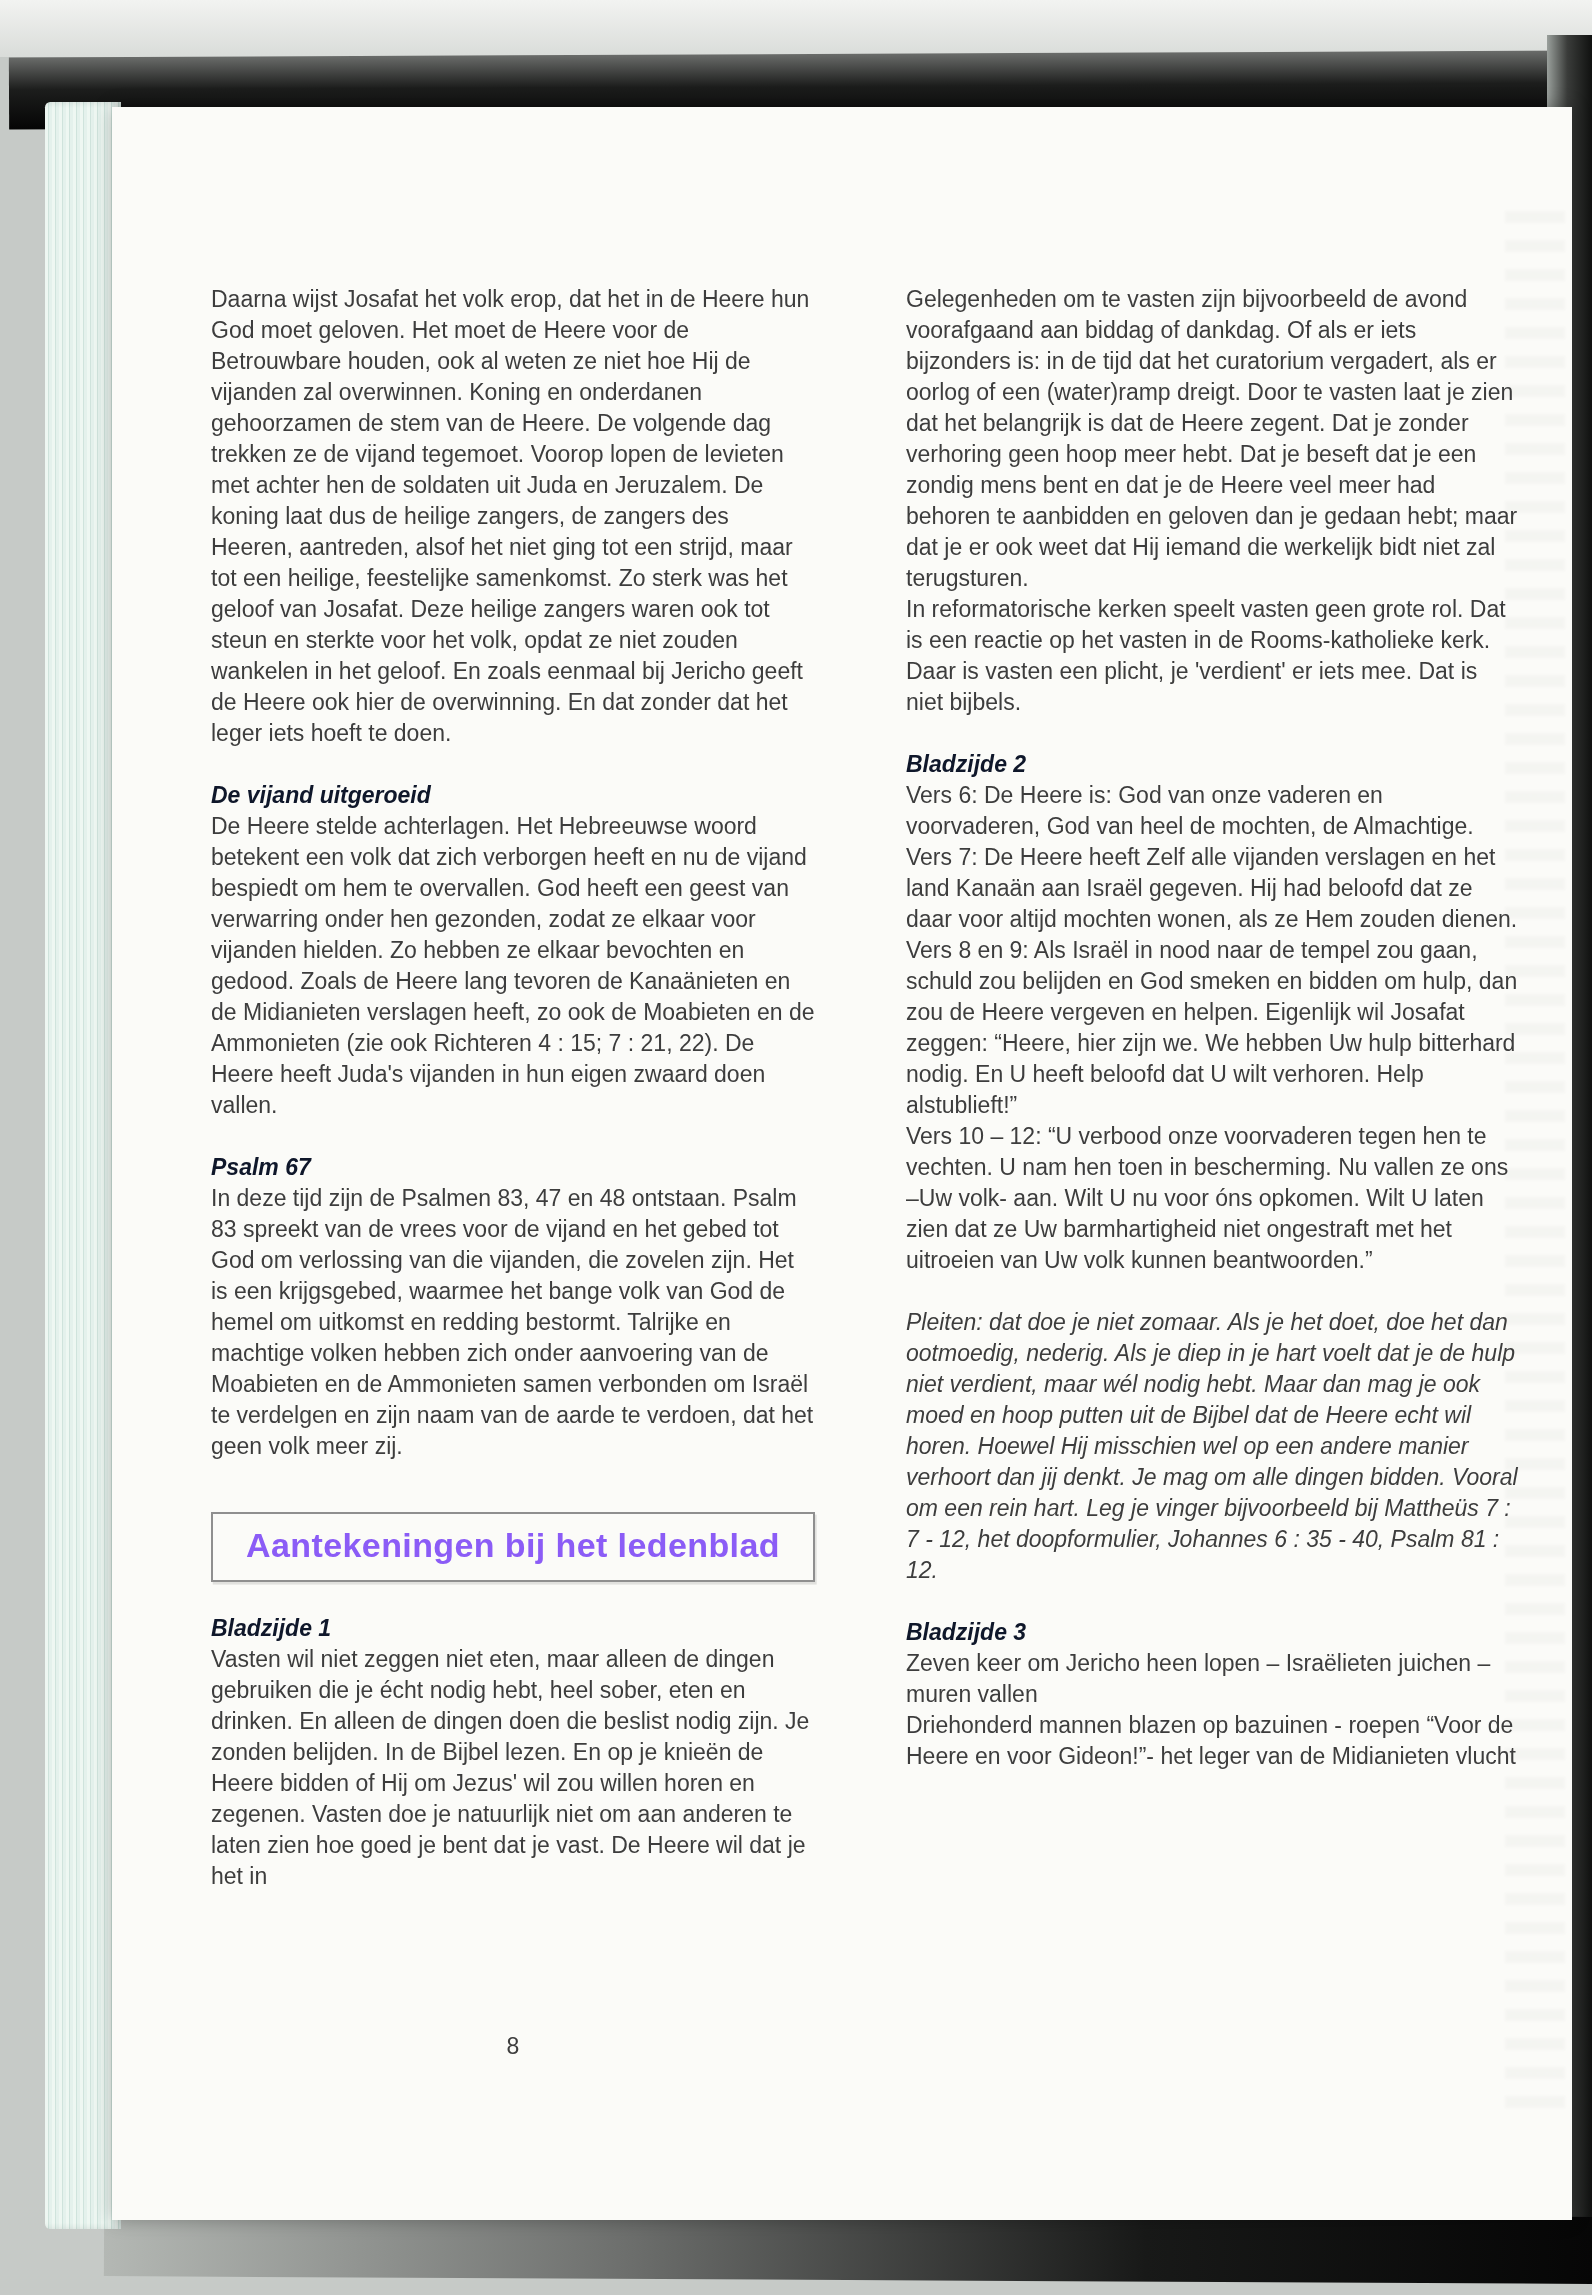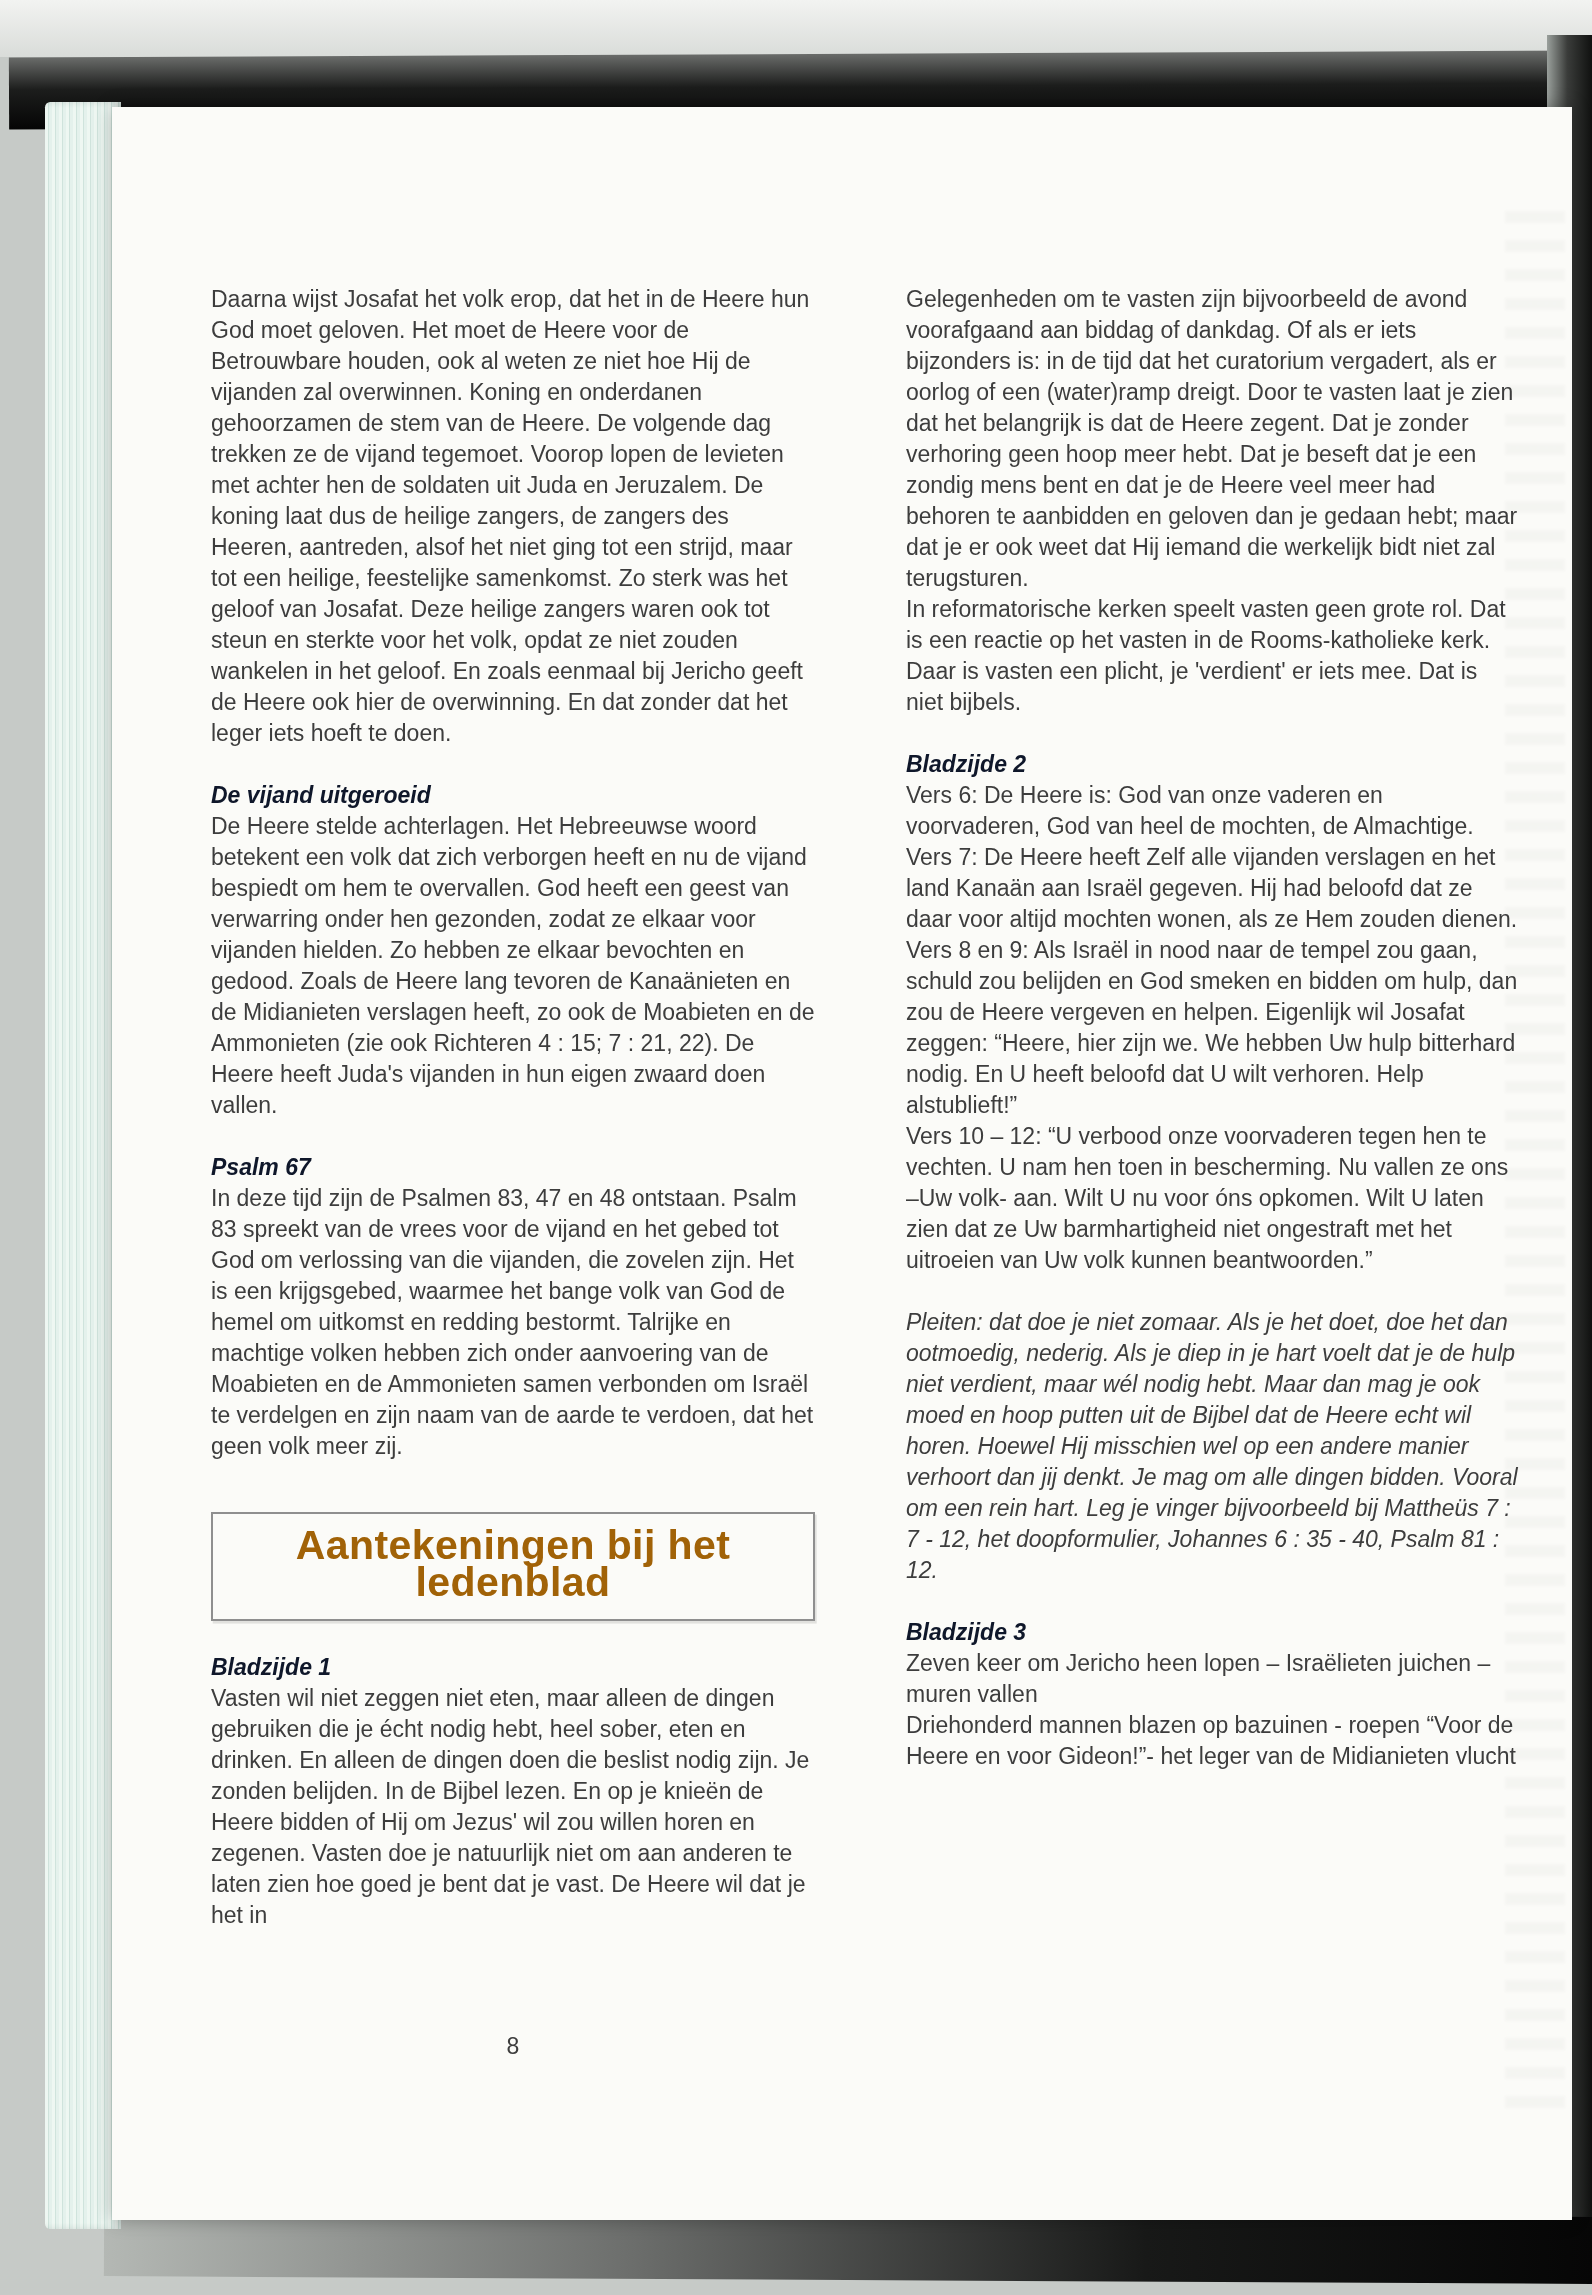--- a/index.html
+++ b/index.html
@@ -64,21 +64,21 @@
   }
   .notes-box{
     margin:50px 0 3.5px 0;
     border:2.6px solid #8f8f8f;
     box-shadow:1.7px 2.6px 0 rgba(0,0,0,0.10);
     padding:15.5px 8.6px;
     text-align:center;
     background:#fbfbf8;
   }
   .notes-box span{
-    font-size:41px;font-weight:bold;color:#a16207;letter-spacing:0.4px;
+    font-size:34px;font-weight:bold;color:#8b5cf6;letter-spacing:0.4px;
   }
   .page-number{
     position:absolute;left:99px;top:1926px;width:604px;
     text-align:center;font-size:23px;color:#3d3d3d;
   }
 </style>
 </head>
 <body>
 
 <div id="canvas">

